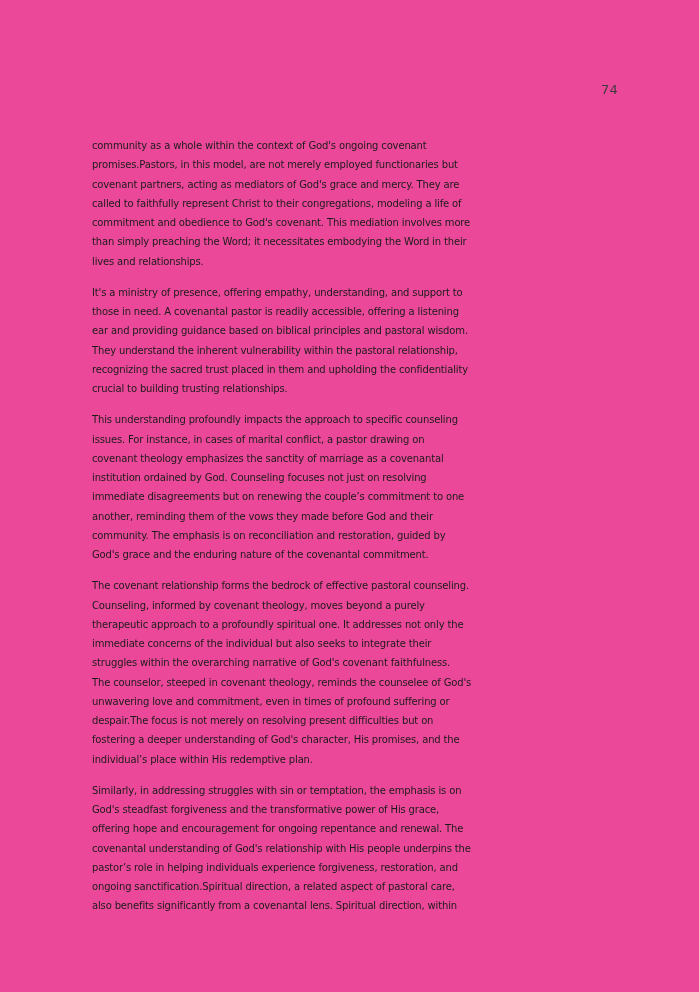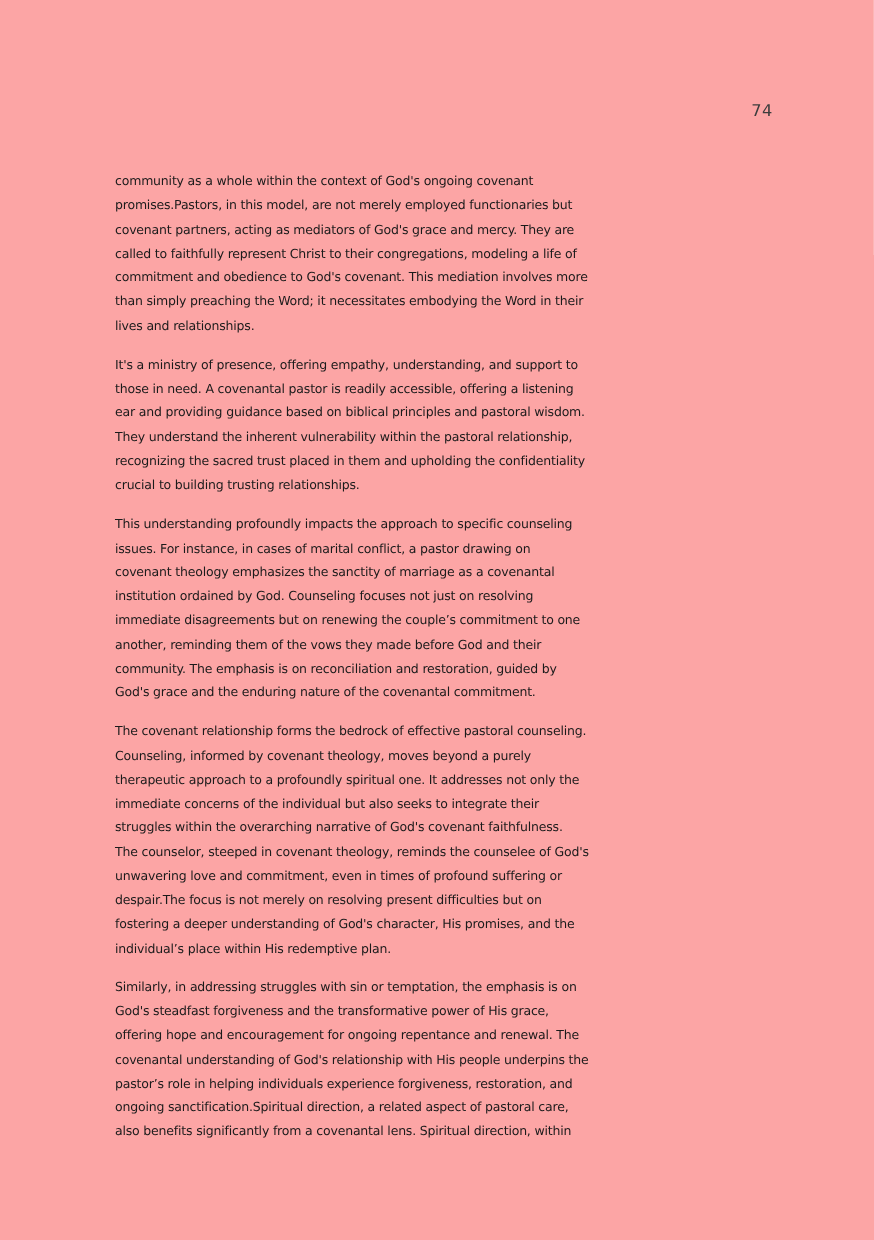--- a/index.html
+++ b/index.html
@@ -3,21 +3,21 @@
 <meta charset="utf-8">
 <style>
   html, body {
     margin: 0;
     padding: 0;
   }
   .page {
     position: relative;
     width: 699px;
     height: 992px;
-    background: #fca5a5;
+    background: #ec4899;
     overflow: hidden;
     font-family: "DejaVu Sans", "Liberation Sans", sans-serif;
   }
   .page-number {
     position: absolute;
     top: 82px;
     right: 81px;
     width: 60px;
     text-align: right;
     font-size: 13px;

